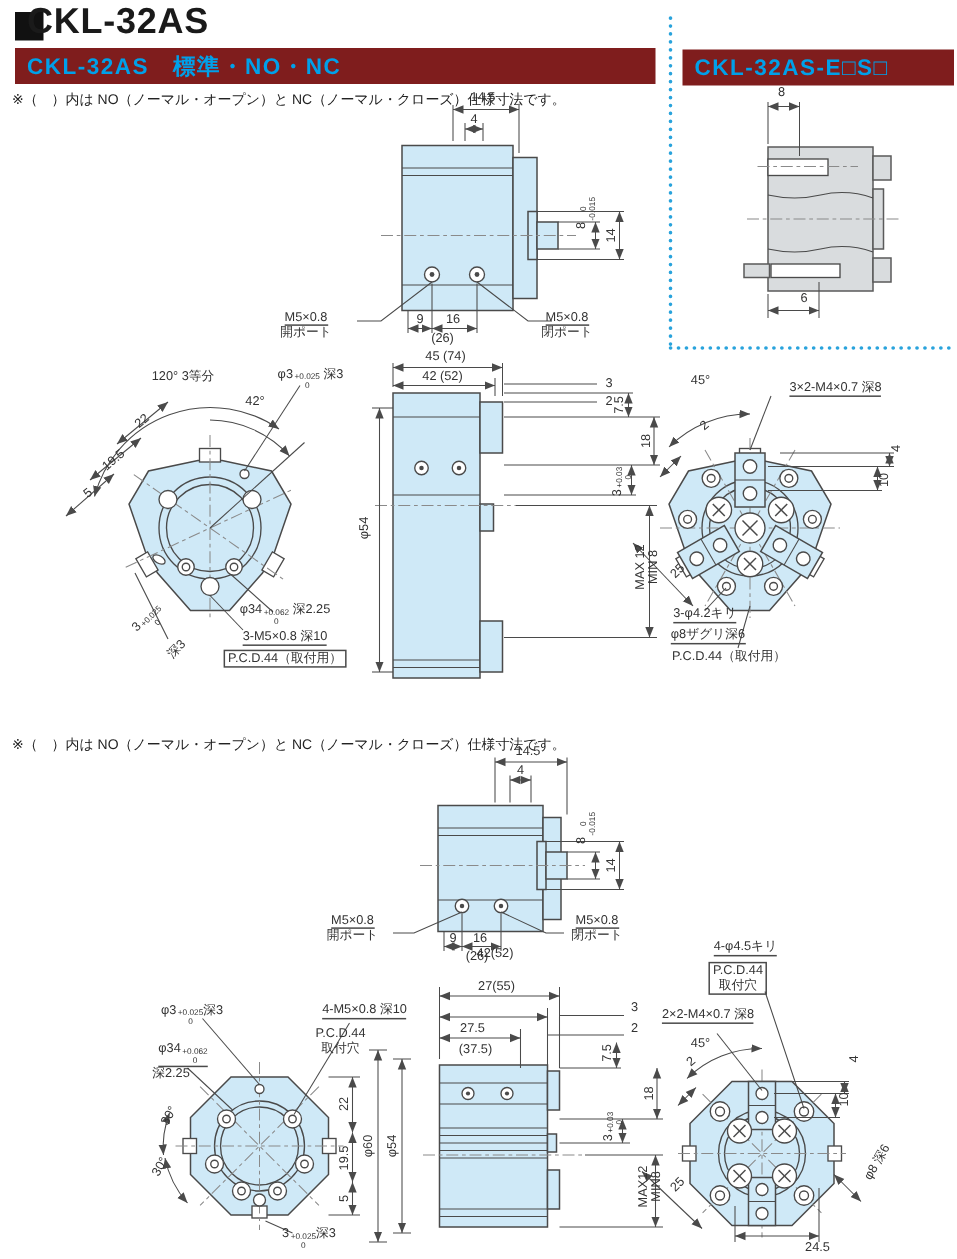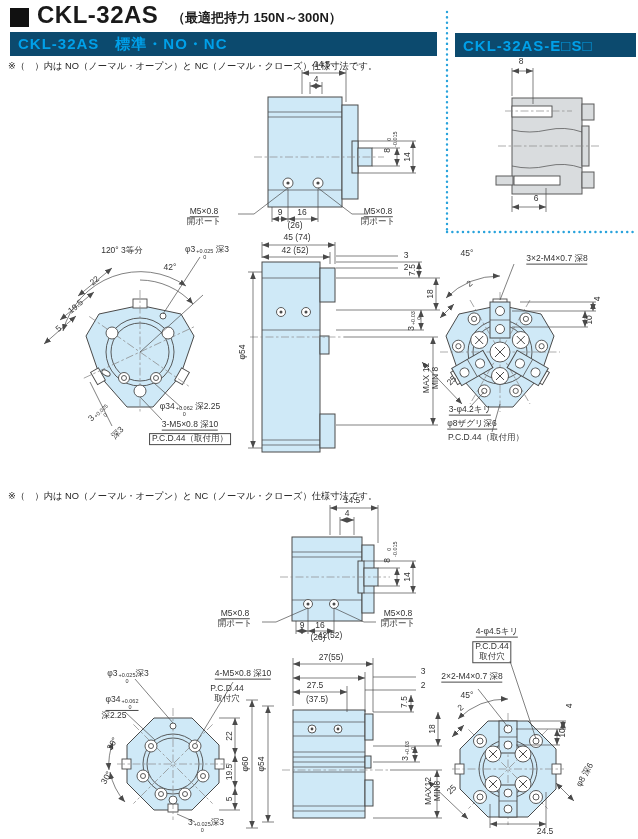--- a/index.html
+++ b/index.html
@@ -1,20 +1,20 @@
 <!DOCTYPE html>
 <html><head>
 <meta charset="utf-8">
 <style>
   body{margin:0}
   .page{position:relative;width:638px;height:839px;background:#fff;font-family:"Liberation Sans","DejaVu Sans",sans-serif;color:#1a1a1a;overflow:hidden}
   .hdr-square{position:absolute;left:10px;top:8px;width:19px;height:19px;background:#111}
-  .hdr-title{position:absolute;left:37px;top:1px;font-size:24px;font-weight:bold;letter-spacing:.5px}
+  .hdr-title{position:absolute;left:18px;top:1px;font-size:24px;font-weight:bold;letter-spacing:.5px}
   .hdr-suffix{position:absolute;left:172px;top:9px;font-size:13px;font-weight:bold}
-  .banner{position:absolute;background:#0c4a6e;color:#00a0e9;font-weight:bold;font-size:15px;display:flex;align-items:center;padding-left:8px;letter-spacing:1px;box-sizing:border-box}
+  .banner{position:absolute;background:#7f1d1d;color:#00a0e9;font-weight:bold;font-size:15px;display:flex;align-items:center;padding-left:8px;letter-spacing:1px;box-sizing:border-box}
   #banner1{left:10px;top:32px;width:427px;height:24px}
   #bannerE{left:455px;top:33px;width:181px;height:24px}
   #banner2{left:10px;top:462px;width:427px;height:24px}
   .note{position:absolute;font-size:9.3px;color:#222;white-space:nowrap}
   #note1{left:8px;top:60px}
   #note2{left:8px;top:490px}
   .art{position:absolute;left:0;top:0}
   .lbl{position:absolute;font-size:8.5px;color:#333;white-space:nowrap;transform:translate(-50%,-50%);line-height:1.15;text-align:center}
   .v{transform:translate(-50%,-50%) rotate(-90deg)}
   .r40{transform:translate(-50%,-50%) rotate(-40deg)}
@@ -34,21 +34,20 @@
   svg .xl{stroke:#4a4a4a;stroke-width:1}
   svg .dot{stroke:#29a3dc;stroke-width:2.4;stroke-dasharray:.1 5.2;stroke-linecap:round;fill:none}
 </style>
 </head>
 <body>
 
 <div class="page">
 
   <div class="hdr-square"></div>
   <div class="hdr-title">CKL-32AS</div>
-  <div class="hdr-suffix">（最適把持力 150N～300N）</div>
 
   <div class="banner" id="banner1">CKL-32AS　標準・NO・NC</div>
   <div class="banner" id="bannerE">CKL-32AS-E□S□</div>
 
   <div class="note" id="note1">※（　）内は NO（ノーマル・オープン）と NC（ノーマル・クローズ）仕様寸法です。</div>
   <div class="note" id="note2">※（　）内は NO（ノーマル・オープン）と NC（ノーマル・クローズ）仕様寸法です。</div>
 
   <svg class="art" width="638" height="839" viewBox="0 0 638 839">
     <defs>
       <marker id="ar" viewBox="0 0 10 10" refX="10" refY="5" markerWidth="7" markerHeight="7" markerUnits="userSpaceOnUse" orient="auto-start-reverse">

